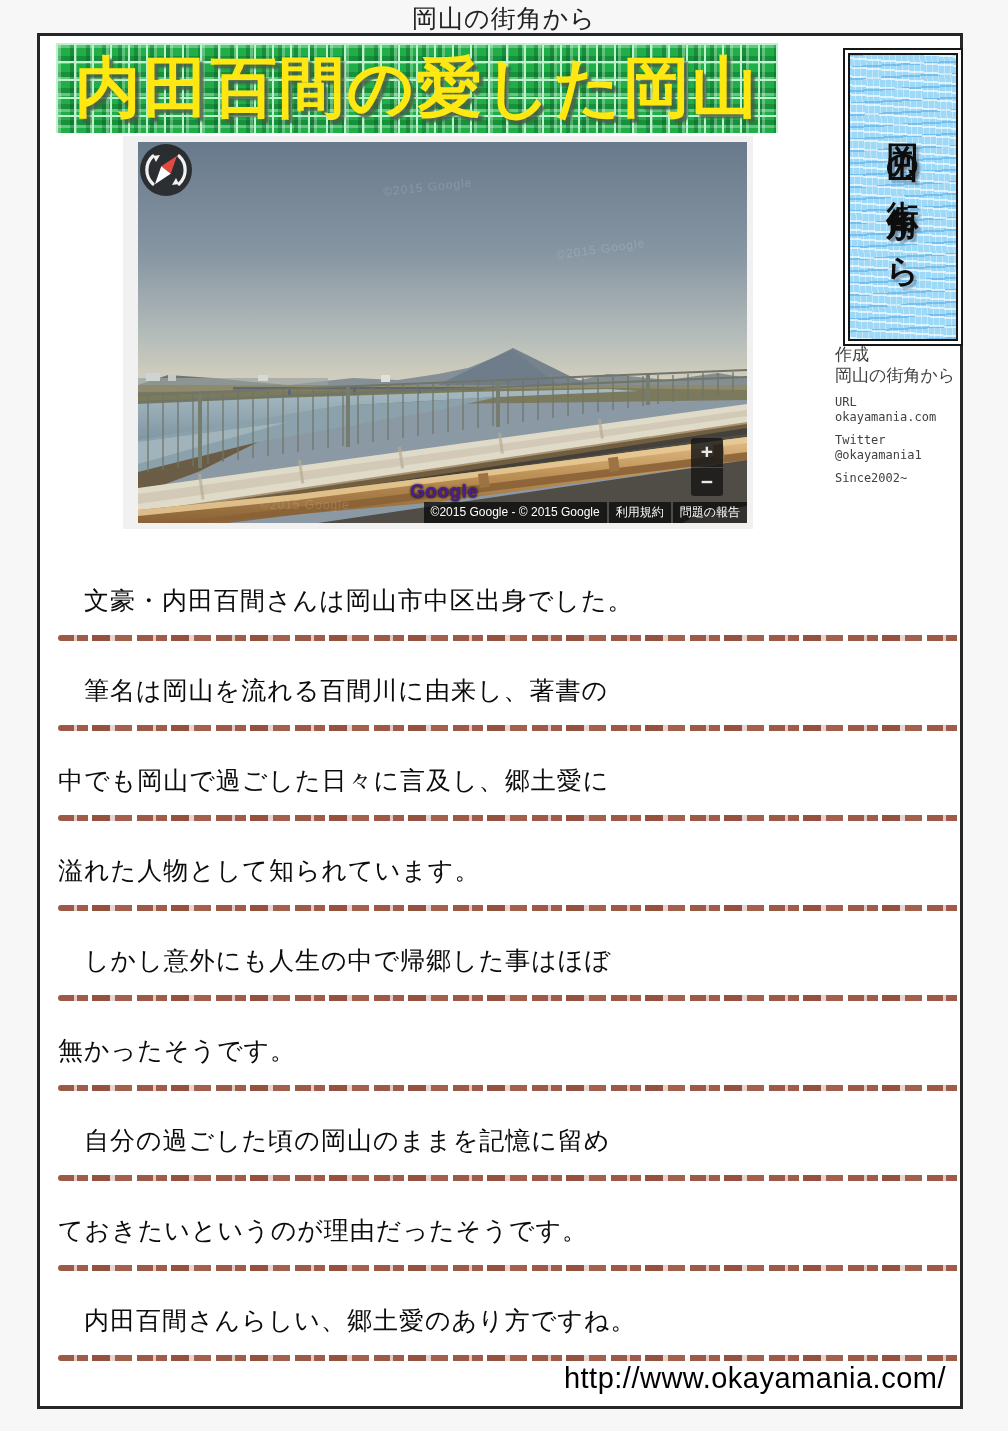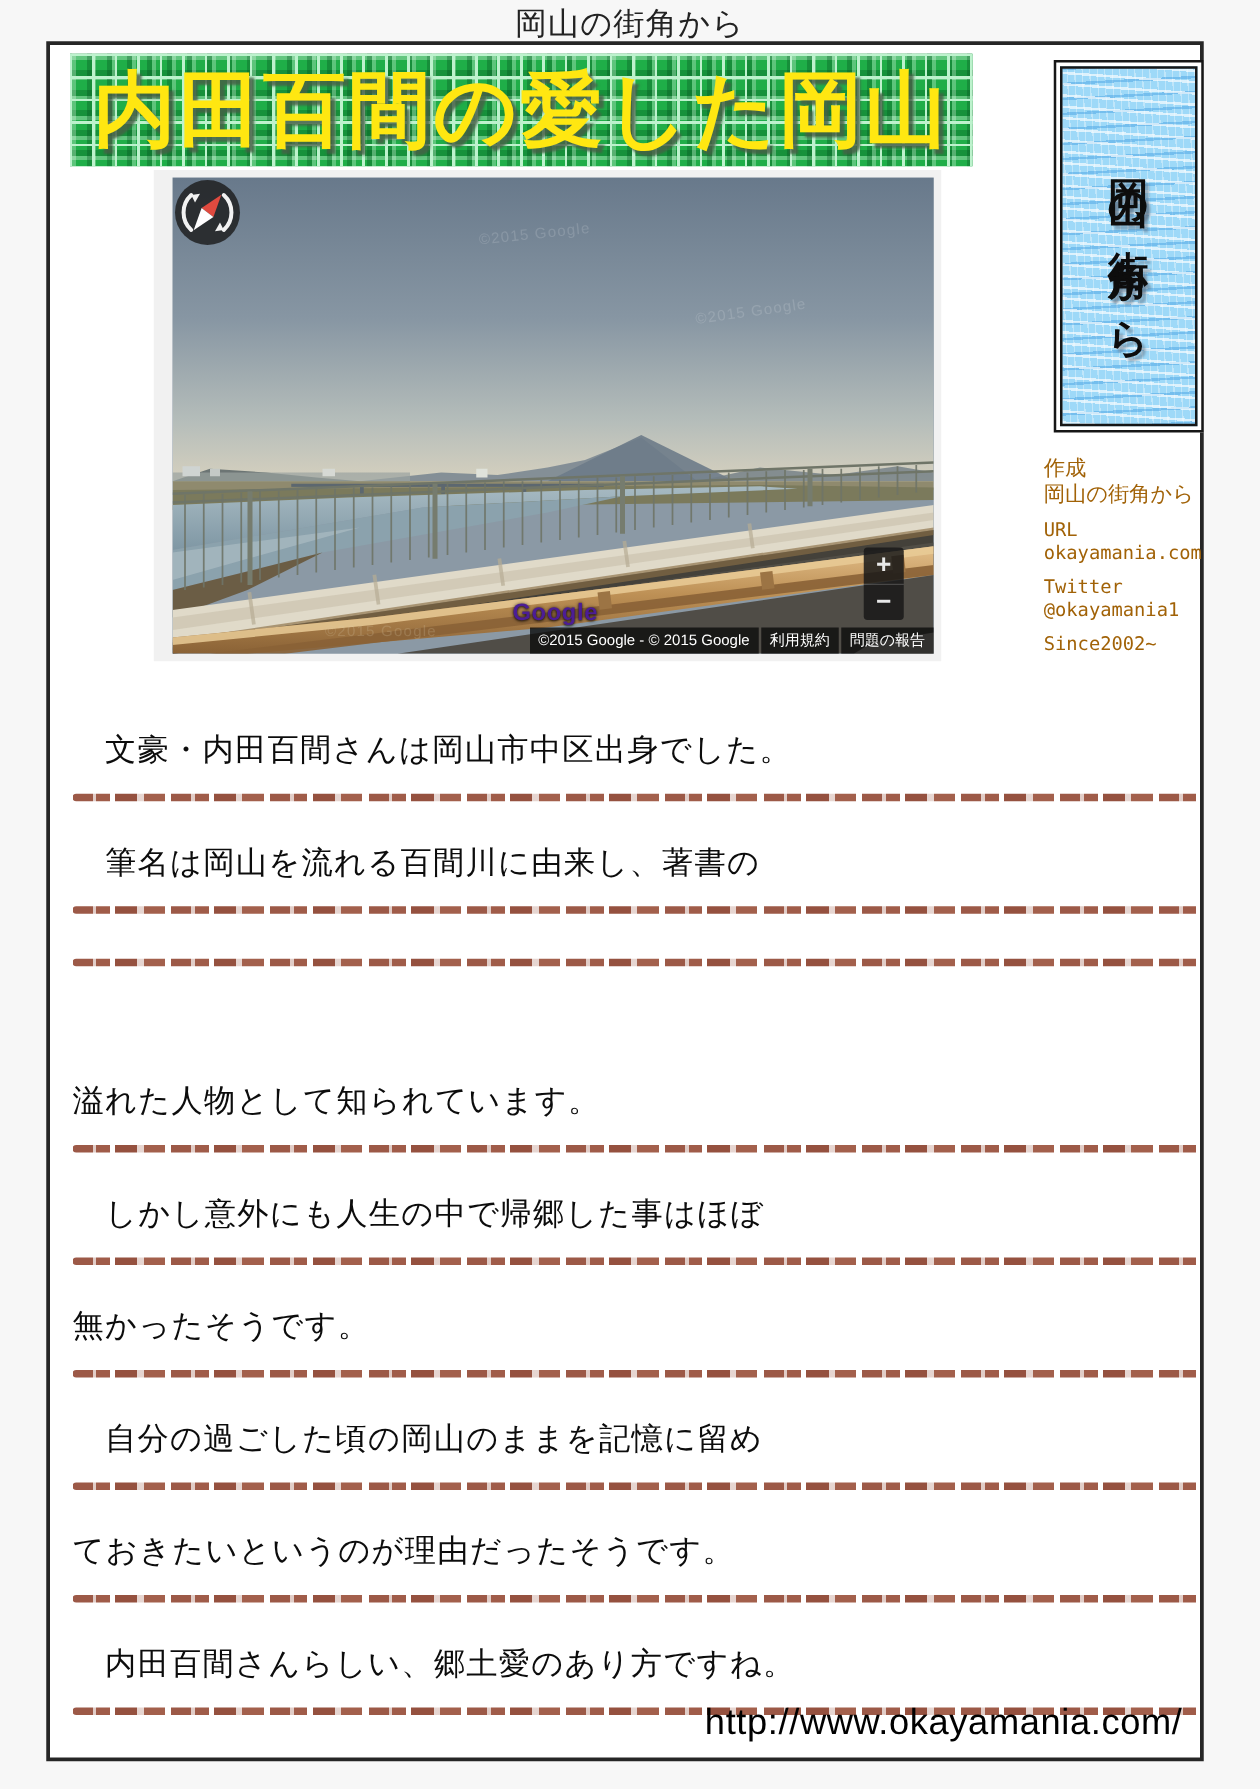--- a/index.html
+++ b/index.html
@@ -89,25 +89,25 @@
       repeating-linear-gradient(-3deg,rgba(54,150,222,.40) 0 2px,rgba(0,0,0,0) 2px 12px),
       repeating-linear-gradient(87deg,rgba(255,255,255,.35) 0 1px,rgba(0,0,0,0) 1px 6px);
     display:flex;align-items:center;justify-content:center;
   }
   .side-banner .vtext{
     writing-mode:vertical-rl;text-orientation:upright;
     font-size:32px;font-weight:bold;color:#0d0d0d;letter-spacing:7px;
     text-shadow:3px 3px 2px rgba(100,120,140,.55);
   }
   .side-info{
-    position:absolute;left:795px;top:328px;width:140px;
-    font-size:17px;line-height:1.25;color:#a16207;
+    position:absolute;left:795px;top:308px;width:140px;
+    font-size:17px;line-height:1.25;color:#404040;
   }
   .side-info .grp{margin-bottom:8px;}
-  .side-info .latin{font-family:"DejaVu Sans Mono",monospace;font-size:15px;}
+  .side-info .latin{font-family:"DejaVu Sans Mono",monospace;font-size:12px;}
   
   .article{position:absolute;left:18px;top:540px;width:902px;}
   .t-row{height:90px;}
   .t-row .txt{
     display:block;font-size:25px;letter-spacing:1px;color:#0c0c0c;
     line-height:48px;white-space:nowrap;
   }
   .uline{
     height:6px;margin-top:11px;border-radius:3px;
     background-image:repeating-linear-gradient(90deg,
@@ -326,20 +326,21 @@
   <div class="article">
     <div class="t-row">
       <span class="txt">　文豪・内田百間さんは岡山市中区出身でした。</span>
         <div class="uline"></div>
     </div>
     <div class="t-row">
       <span class="txt">　筆名は岡山を流れる百間川に由来し、著書の</span>
         <div class="uline"></div>
     </div>
     <div class="t-row">
+      <span class="txt">中でも岡山で過ごした日々に言及し、郷土愛に</span>
         <div class="uline"></div>
     </div>
     <div class="t-row">
       <span class="txt">溢れた人物として知られています。</span>
         <div class="uline"></div>
     </div>
     <div class="t-row">
       <span class="txt">　しかし意外にも人生の中で帰郷した事はほぼ</span>
         <div class="uline"></div>
     </div>

